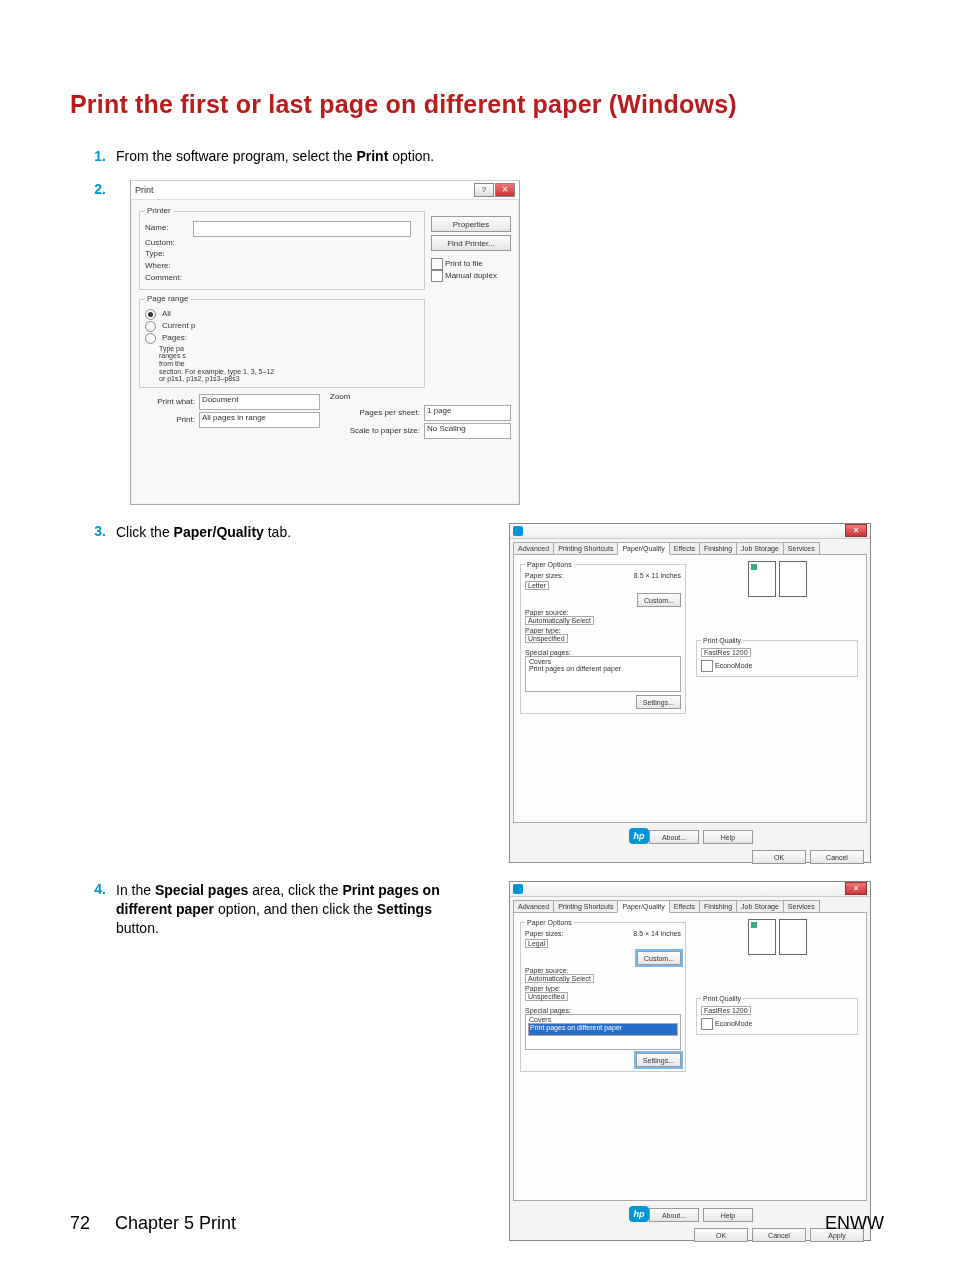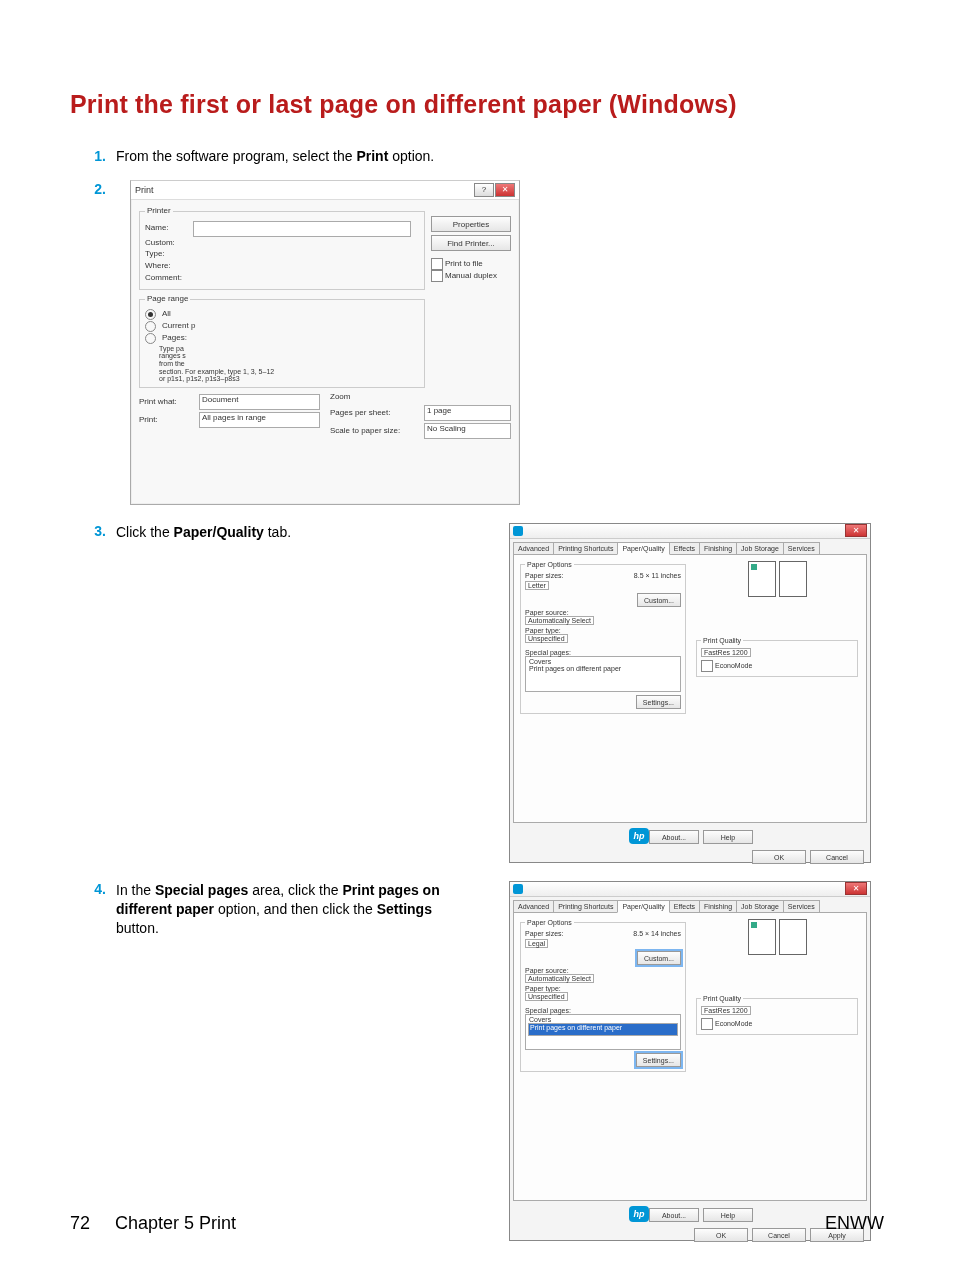--- a/index.html
+++ b/index.html
@@ -116,21 +116,21 @@
   }
   .btn2 { width: 64px; }
   .chk { width: 10px; height: 10px; border: 1px solid #888; background: #fff; display: inline-block; vertical-align: middle; margin-right: 2px;}
   .rad { width: 9px; height: 9px; border: 1px solid #888; border-radius: 50%; display: inline-block; vertical-align: middle; margin-right: 2px; position: relative;}
   .rad.on::after { content:""; position:absolute; inset:2px; background:#333; border-radius:50%;}
   .print-top { display:flex; gap:6px; }
   .print-top .printer-area { flex:1; }
   .print-top .side { width: 80px; padding-top: 10px;}
   .side .btn { width: 100%; margin-bottom: 3px; }
   .diag-row { display:flex; align-items:center; gap:4px; margin:2px 0;}
-  .diag-row label { width: 56px; }
+  .diag-row label { width: 56px; text-align: right; }
   .diag-row .sel { flex:1; }
   .zoomblock { display:flex; gap:10px; }
   .zoomblock > div { flex:1;}
   .foot { display:flex; justify-content:space-between; margin-top:4px;}
   .foot .right { display:flex; gap:6px; }
   
   .shot.prop {
     width: 362px;
     height: 340px;
     background:#f4f4f4;

